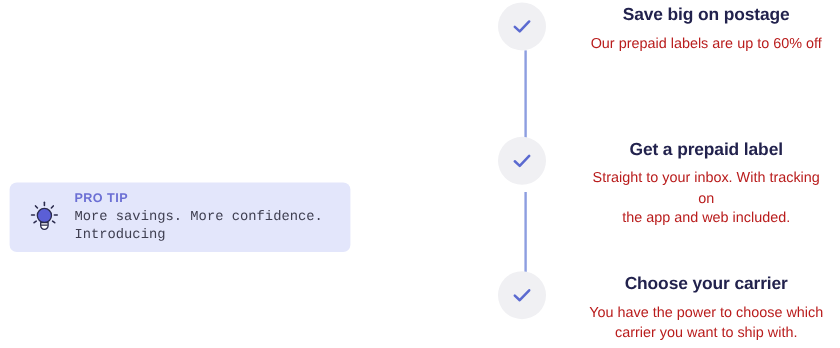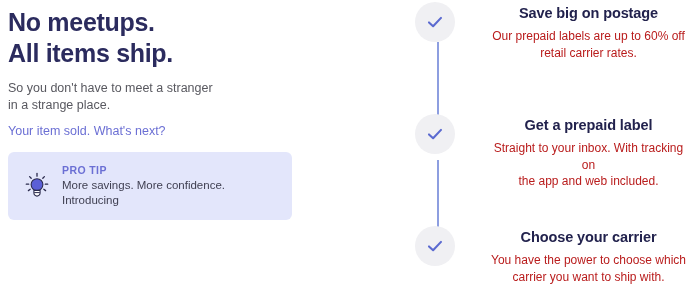--- a/index.html
+++ b/index.html
@@ -62,21 +62,21 @@
     margin-top: 9px;
     cursor: pointer;
   }
 
   
   .tip-box {
     position: absolute;
     left: 8px;
     top: 152px;
     width: 284px;
-    height: 68px;
+    height: 58px;
     background: #e3e6fb;
     border-radius: 6px;
     display: flex;
     align-items: center;
     box-sizing: border-box;
     padding: 0 10px 0 12px;
   }
   .tip-icon {
     width: 34px;
     height: 34px;
@@ -96,21 +96,21 @@
     line-height: 13px;
     margin: 0;
   }
   .tip-body {
     color: #3f3f51;
     font-size: 11.5px;
     line-height: 15px;
     margin: 0;
     padding-top: 1px;
   }
-  .tip-body .line { display: block; }
+  .tip-body .line { display: block; font-family: Liberation Mono, monospace; }
 
   
   .stepper {
     position: absolute;
     left: 415px;
     top: 0px;
     width: 285px;
     height: 290px;
   }
 
@@ -168,34 +168,20 @@
     padding-top: 5px;
     width: 205px;
   }
   .step-desc .line { display: block; }
 </style>
 </head>
 <body>
 
 <div class="page">
 
-  <div class="left-col">
-
-    <h1 class="headline">
-      <span class="line">No meetups.</span>
-      <span class="line">All items ship.</span>
-    </h1>
-
-    <p class="subcopy">
-      <span class="line">So you don't have to meet a stranger</span>
-      <span class="line">in a strange place.</span>
-    </p>
-
-    <a class="whats-next" href="#">Your item sold. What's next?</a>
-  </div>
 
   <div class="tip-box">
     <span class="tip-icon">
       <svg width="30" height="30" viewBox="0 0 30 30" aria-hidden="true">
         <g stroke="#2b2b4d" stroke-width="1.3" stroke-linecap="round">
           <line x1="15" y1="2.5" x2="15" y2="5.2"></line>
           <line x1="7.6" y1="5.6" x2="9.2" y2="7.3"></line>
           <line x1="22.4" y1="5.6" x2="20.8" y2="7.3"></line>
           <line x1="4.3" y1="13.2" x2="6.7" y2="13.2"></line>
           <line x1="25.7" y1="13.2" x2="23.3" y2="13.2"></line>
@@ -223,21 +209,20 @@
     <div class="step step-1">
       <span class="check-circle">
         <svg width="22" height="22" viewBox="0 0 22 22" aria-hidden="true">
           <path d="M5 11.4 L9.1 15.2 L17 6.9" fill="none" stroke="#5b6ad0" stroke-width="2.1" stroke-linecap="round" stroke-linejoin="round"></path>
         </svg>
       </span>
       <div class="step-text">
         <p class="step-title">Save big on postage</p>
         <p class="step-desc">
           <span class="line">Our prepaid labels are up to 60% off</span>
-          <span class="line">retail carrier rates.</span>
         </p>
       </div>
     </div>
 
     <div class="step step-2">
       <span class="check-circle">
         <svg width="22" height="22" viewBox="0 0 22 22" aria-hidden="true">
           <path d="M5 11.4 L9.1 15.2 L17 6.9" fill="none" stroke="#5b6ad0" stroke-width="2.1" stroke-linecap="round" stroke-linejoin="round"></path>
         </svg>
       </span>

